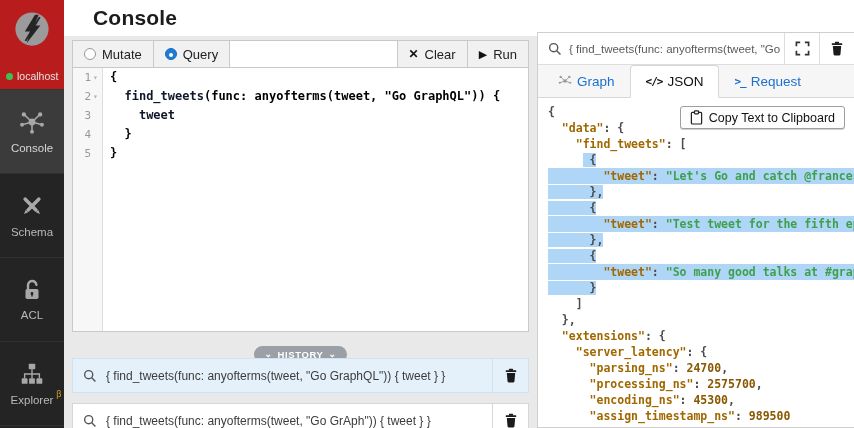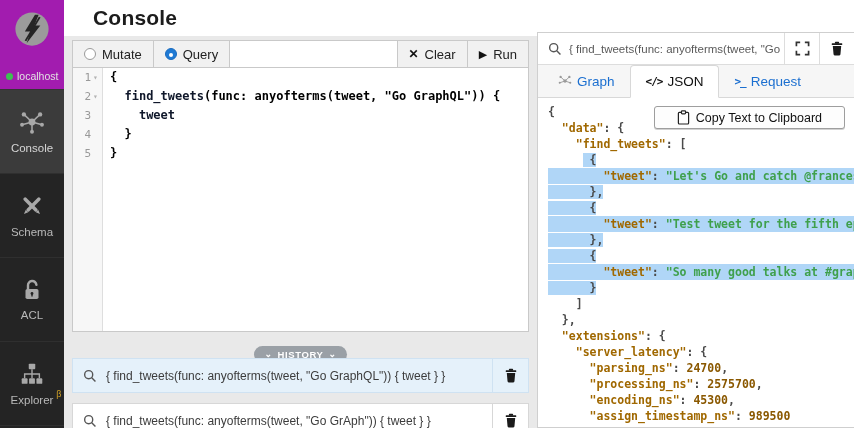--- a/index.html
+++ b/index.html
@@ -8,21 +8,21 @@
     position:relative; overflow:hidden;
     background:#e9e9e9;
     font-family:"Liberation Sans", sans-serif;
     -webkit-font-smoothing:antialiased;
   }
   .icon svg { display:block; }
 
   
   .sidebar { position:absolute; left:0; top:0; bottom:0; width:64px; background:#242424; z-index:5; }
   .server-block {
-    height:90px; background:#a21caf; border-bottom:1px solid #343434;
+    height:90px; background:#b91c1c; border-bottom:1px solid #343434;
     display:flex; flex-direction:column; align-items:center; justify-content:flex-start;
     padding-top:10px; position:relative; cursor:pointer;
   }
   .server-label {
     position:absolute; bottom:7px; left:6px; right:0;
     display:flex; align-items:center; gap:4px;
     color:#e2e2e2; font-size:10.5px; white-space:nowrap; overflow:hidden;
   }
   .server-dot { width:7px; height:7px; border-radius:50%; flex:0 0 auto; }
   .nav-item {
@@ -103,21 +103,21 @@
   .hl-span { background:#b0d6f7; }
   .tk-pun { color:#4a4a4a; }
   .tk-key { color:#a06800; }
   .tk-str { color:#3fa04c; }
   .tk-num { color:#8a5800; }
 
   .copy-btn {
     position:absolute; top:8px; right:9px;
     display:flex; align-items:center; gap:6px;
     background:#fdfdfd; border:1px solid #9e9e9e; border-radius:3px;
-    padding:3px 22px; font-size:12.5px; color:#111; cursor:pointer;
+    padding:3px 9px; font-size:12.5px; color:#111; cursor:pointer;
     box-shadow:0 1px 0 rgba(0,0,0,0.18);
   }
 </style>
 </head>
 <body>
 
 <aside class="sidebar">
   <div class="server-block">
     <span class="icon" id="logo-slot">
         <svg width="38" height="38" viewBox="0 0 32 32">

